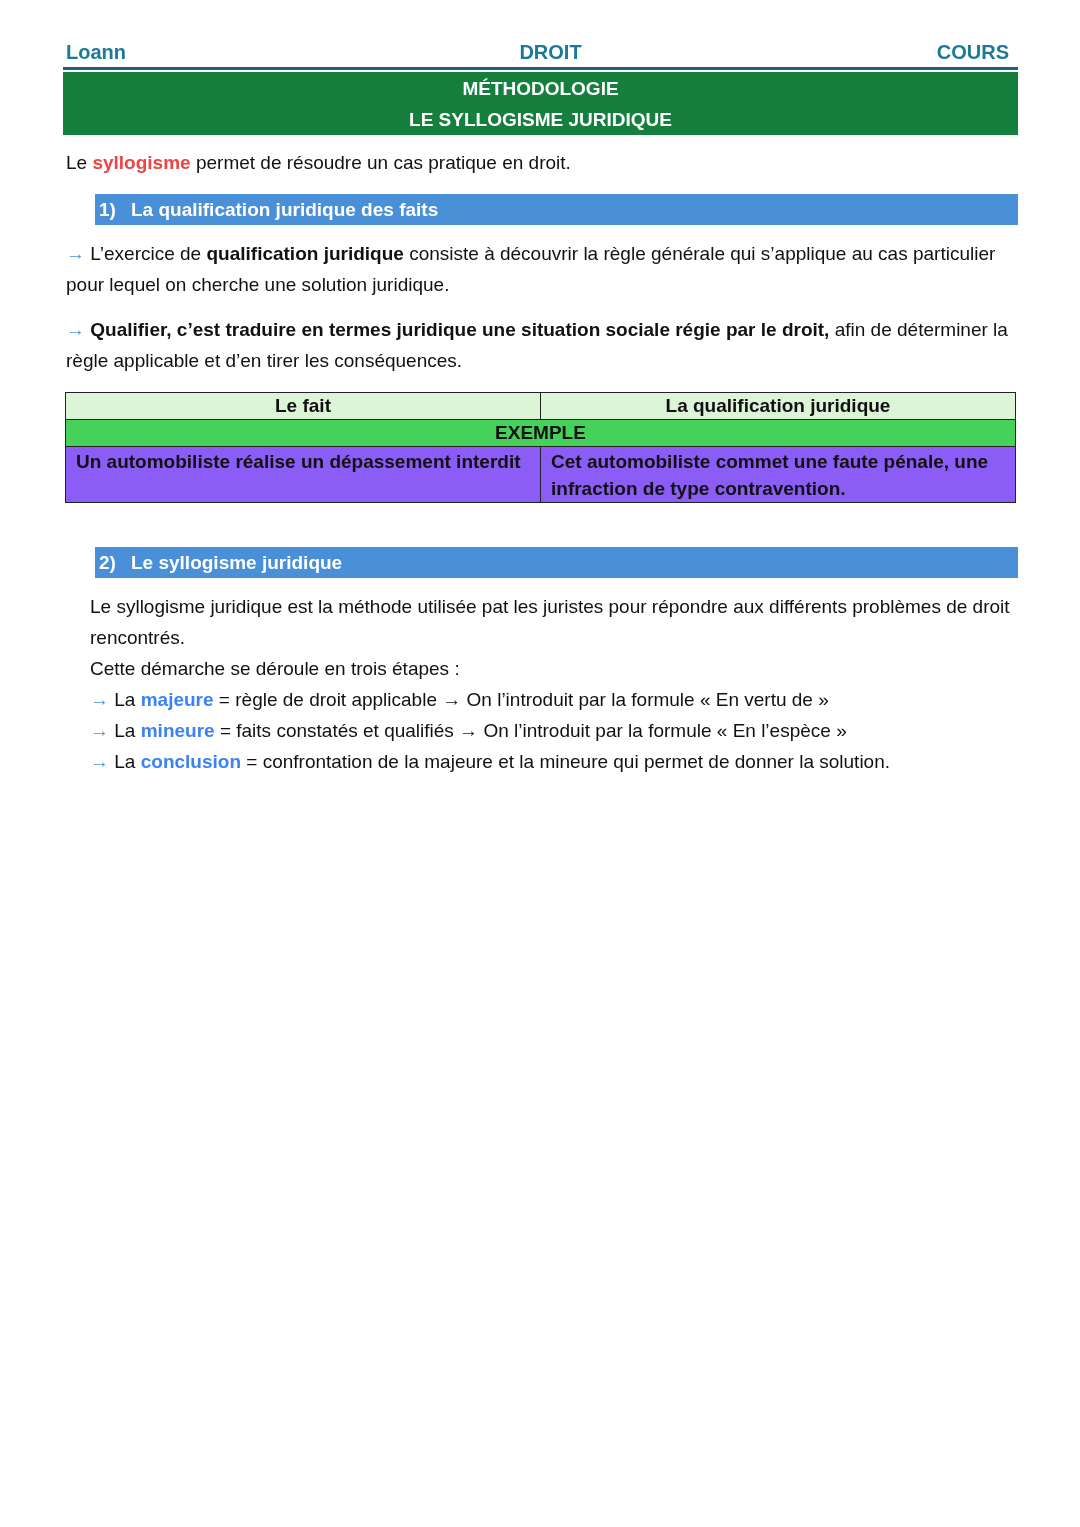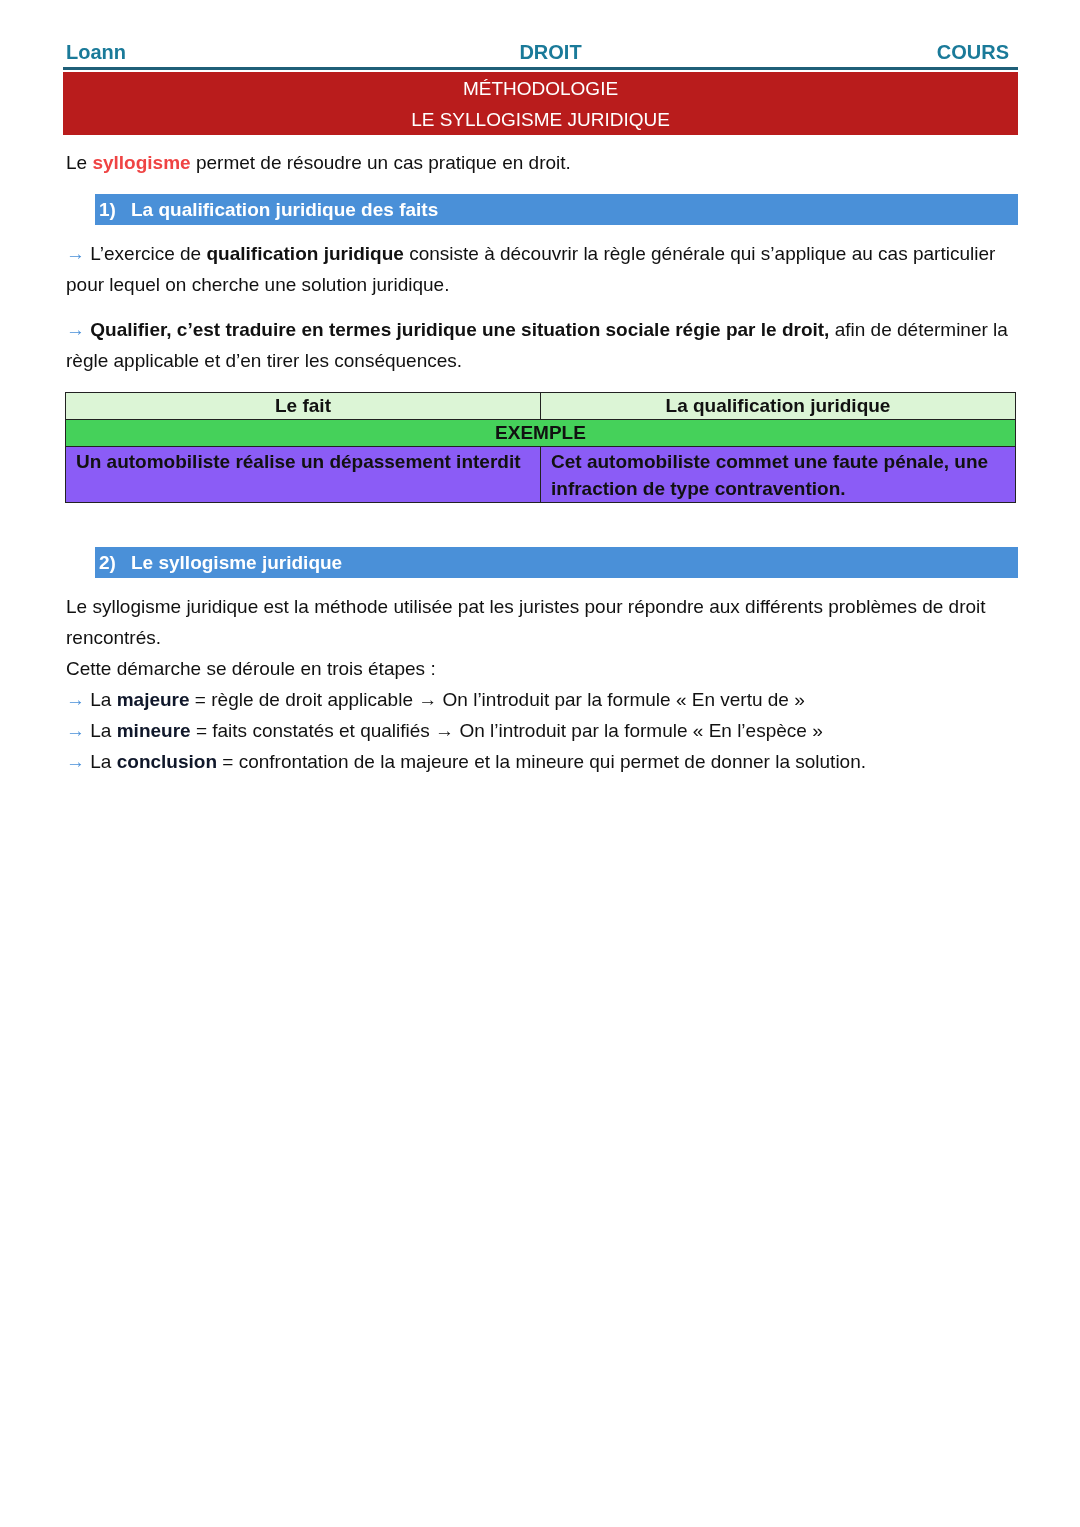--- a/index.html
+++ b/index.html
@@ -15,28 +15,28 @@
       display: flex; justify-content: space-between; align-items: center;
       font-weight: bold; font-size: 20px; color: #1a7a99;
     }
     .top-header .left { padding-left: 3px; }
     .top-header .right { padding-right: 9px; }
     .top-header .center { position: absolute; left: 0; right: 0; text-align: center; pointer-events: none; padding-left: 20px; }
 
     .rule-dark { position: absolute; left: 63px; top: 59px; width: 955px; height: 3px; background: #1f5f78; }
     .title-band {
       position: absolute; left: 63px; top: 64px; width: 955px; height: 63px;
-      background: #b91c1c;
-      color: #ffffff; font-weight: normal; font-size: 19px; text-align: center;
+      background: #15803d;
+      color: #ffffff; font-weight: bold; font-size: 19px; text-align: center;
       display: flex; flex-direction: column; justify-content: center; line-height: 31px;
     }
 
     .para { position: absolute; left: 66px; width: 950px; font-size: 19px; line-height: 31px; }
     .teal-b { color: #ef4444; font-weight: bold; }
-    .blue-b { color: #0f172a; font-weight: bold; }
+    .blue-b { color: #3b82f6; font-weight: bold; }
     .arrow { color: #4a90d8; font-weight: bold; }
     b { font-weight: bold; }
 
     .section-bar {
       position: absolute; left: 95px; width: 923px; height: 31px;
       background: #4a90d8; color: #ffffff; font-weight: bold; font-size: 19px;
       display: flex; align-items: center;
     }
     .section-bar .num { padding-left: 4px; width: 32px; }
 
@@ -96,21 +96,21 @@
       <td class="cell">Cet automobiliste commet une faute pénale, une infraction de type contravention.</td>
     </tr>
   </tbody>
     </table>
 
   <div class="section-bar" style="top:539px;">
     <span class="num">2)</span>
     <span>Le syllogisme juridique</span>
   </div>
 
-  <div class="para" style="top:583px;">
+  <div class="para" style="top:583px;margin-left:24px;">
     <div>Le syllogisme juridique est la méthode utilisée pat les juristes pour répondre aux différents problèmes de droit rencontrés.</div>
     <div>Cette démarche se déroule en trois étapes :</div>
     <div>
       <span class="arrow">→</span><span> La </span><span class="blue-b">majeure</span><span> = règle de droit applicable → On l’introduit par la formule « En vertu de »</span>
     </div>
     <div>
       <span class="arrow">→</span><span> La </span><span class="blue-b">mineure</span><span> = faits constatés et qualifiés → On l’introduit par la formule « En l’espèce »</span>
     </div>
     <div>
       <span class="arrow">→</span><span> La </span><span class="blue-b">conclusion</span><span> = confrontation de la majeure et la mineure qui permet de donner la solution.</span>

